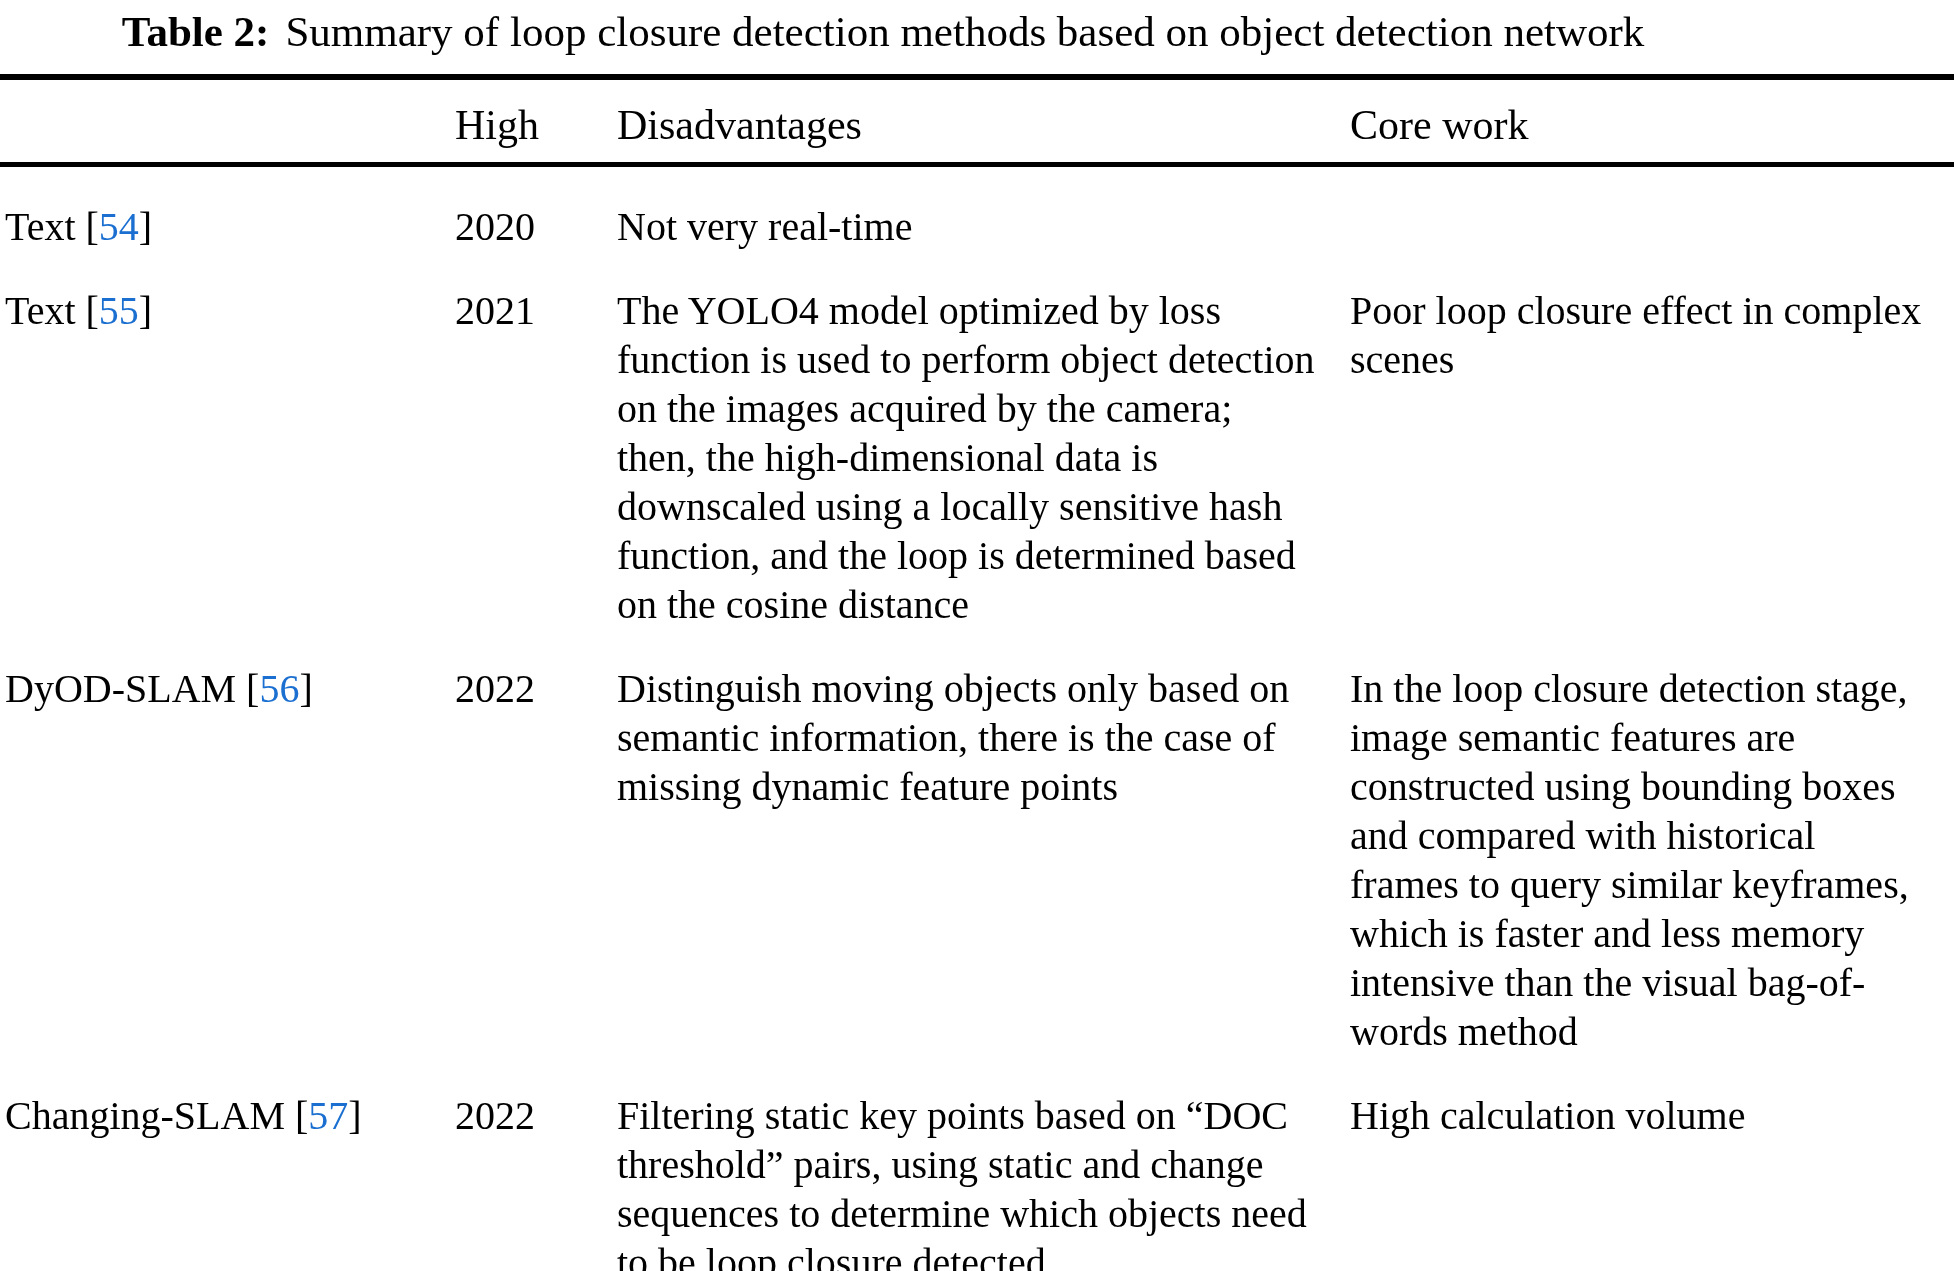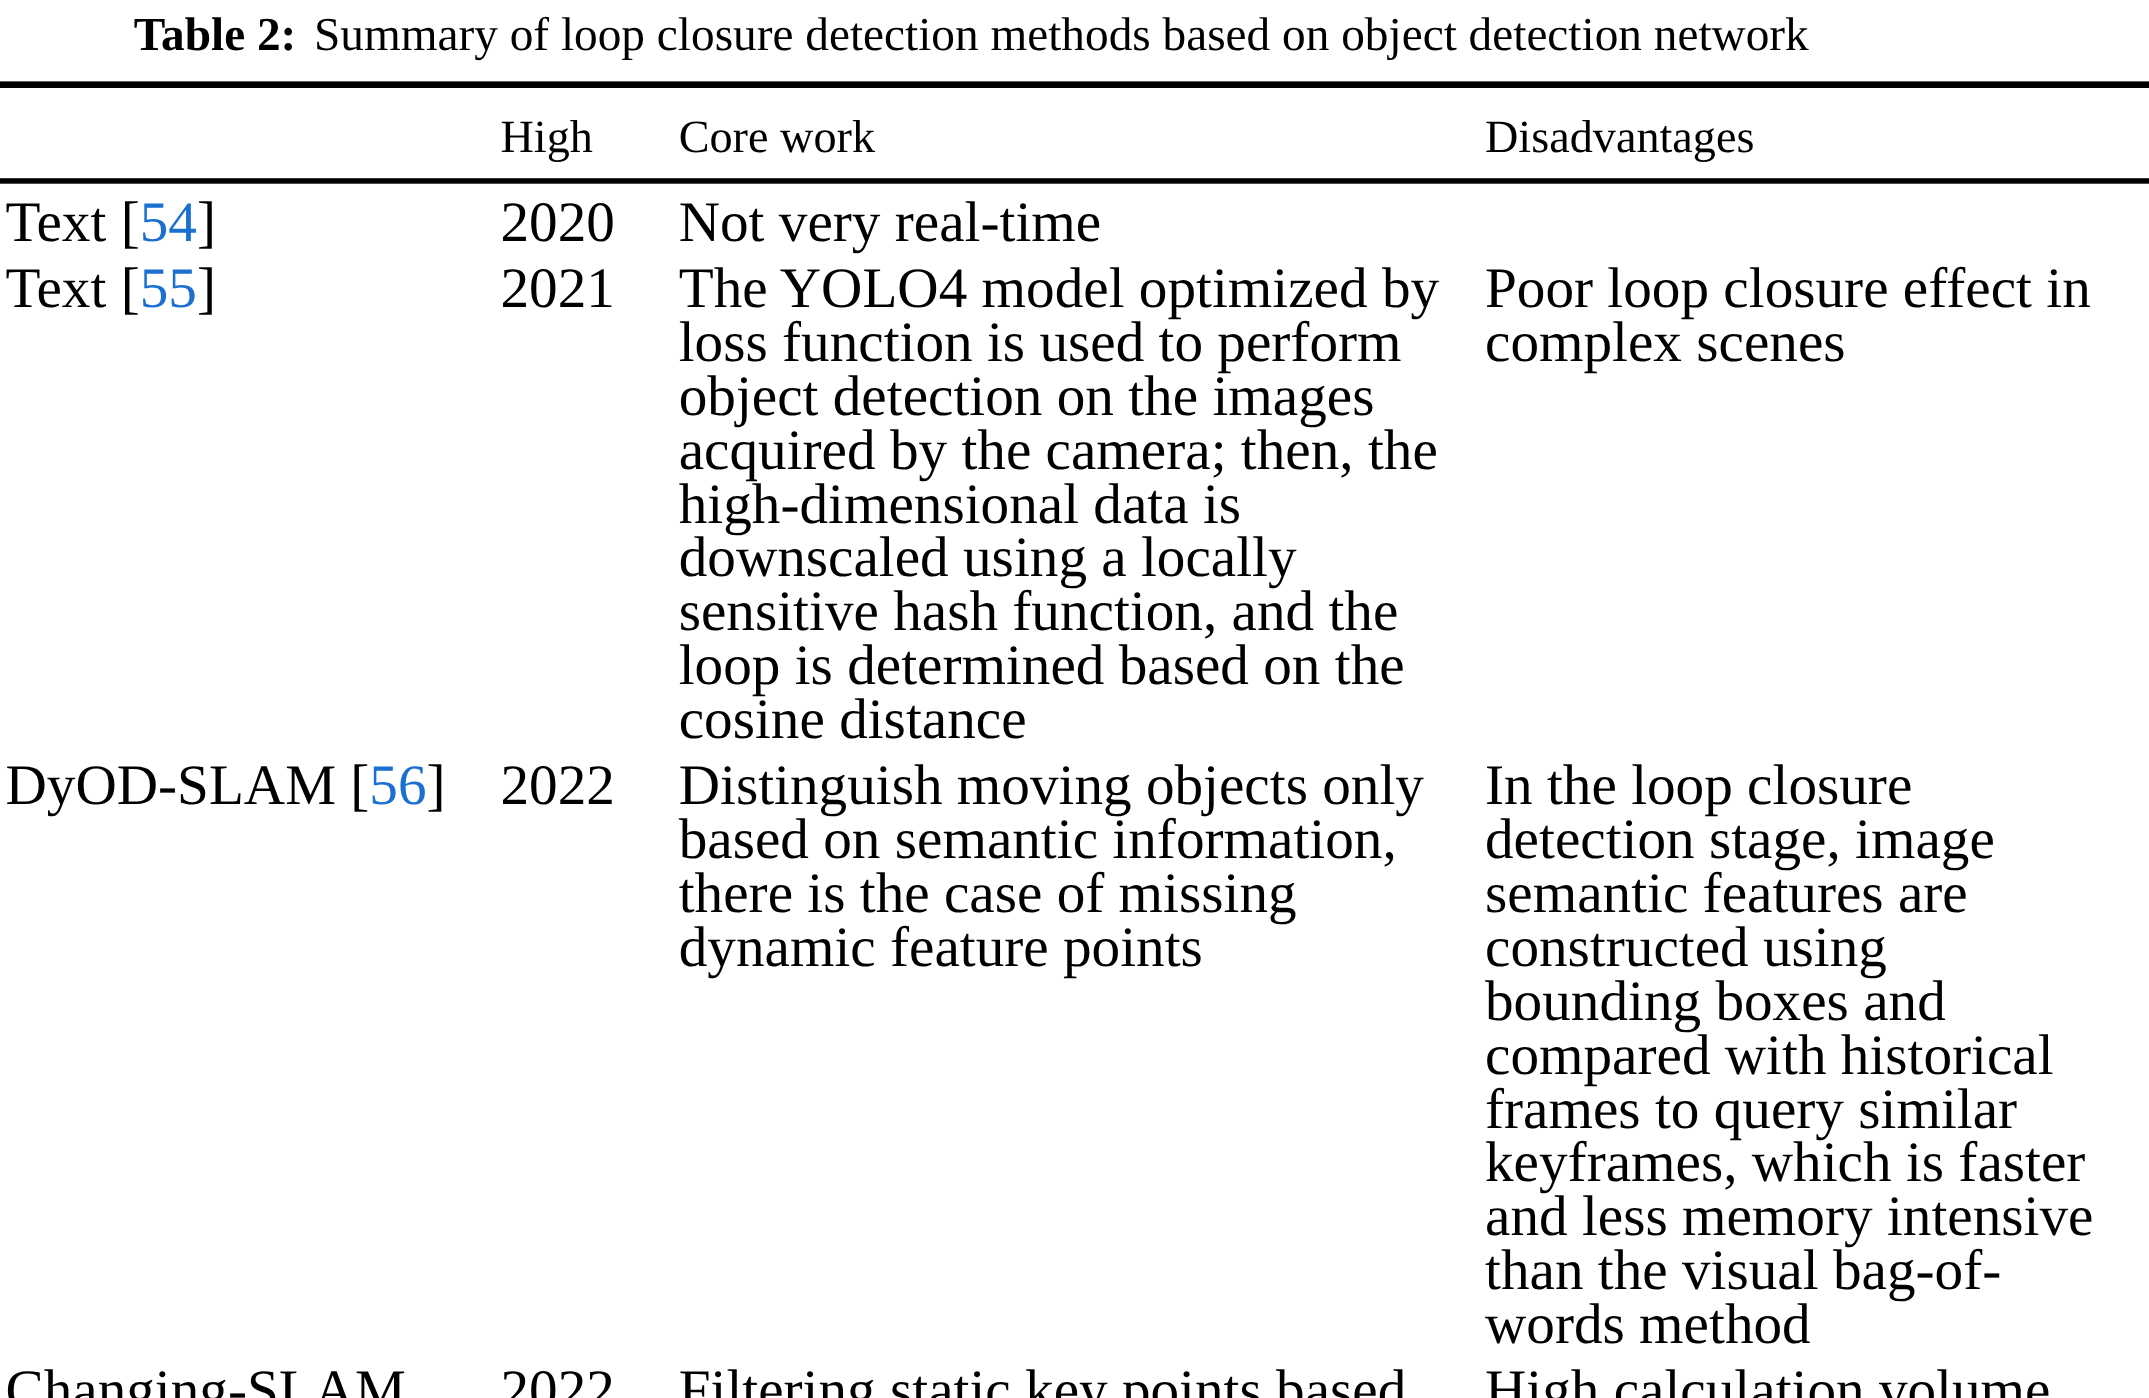--- a/index.html
+++ b/index.html
@@ -43,22 +43,23 @@
     font-size: 42px;
     line-height: 46px;
   }
   .body-rows {
     padding: 6px 0 8px 0;
   }
   .row {
     display: grid;
     grid-template-columns: 455px 162px 733px 604px;
     padding: 5px 0 6px 0;
-    font-size: 52px;
+    font-size: 40px;
     line-height: 49px;
+    margin-top: 24px;
   }
   .cell { box-sizing: border-box; }
   .c-method { padding-left: 5px; }
   .c-year   { }
   .c-core   { padding-right: 34px; }
   .c-dis    { padding-right: 8px; }
   .ref {
     color: #1a6fd0;
     cursor: pointer;
   }
@@ -70,22 +71,22 @@
 
   <div class="caption">
     <span class="cap-label">Table 2:</span><span>Summary of loop closure detection methods based on object detection network</span>
   </div>
 
   <div class="tbl">
 
     <div class="hrow">
       <div class="cell c-method"></div>
       <div class="cell c-year">High</div>
+      <div class="cell c-dis">Disadvantages</div>
       <div class="cell c-core">Core work</div>
-      <div class="cell c-dis">Disadvantages</div>
     </div>
 
     <div class="body-rows">
 
       <div class="row">
         <div class="cell c-method"><span>Text [</span><span class="ref">54</span><span>]</span></div>
         <div class="cell c-year">2020</div>
         <div class="cell c-dis">Not very real-time</div>
       </div>
 

